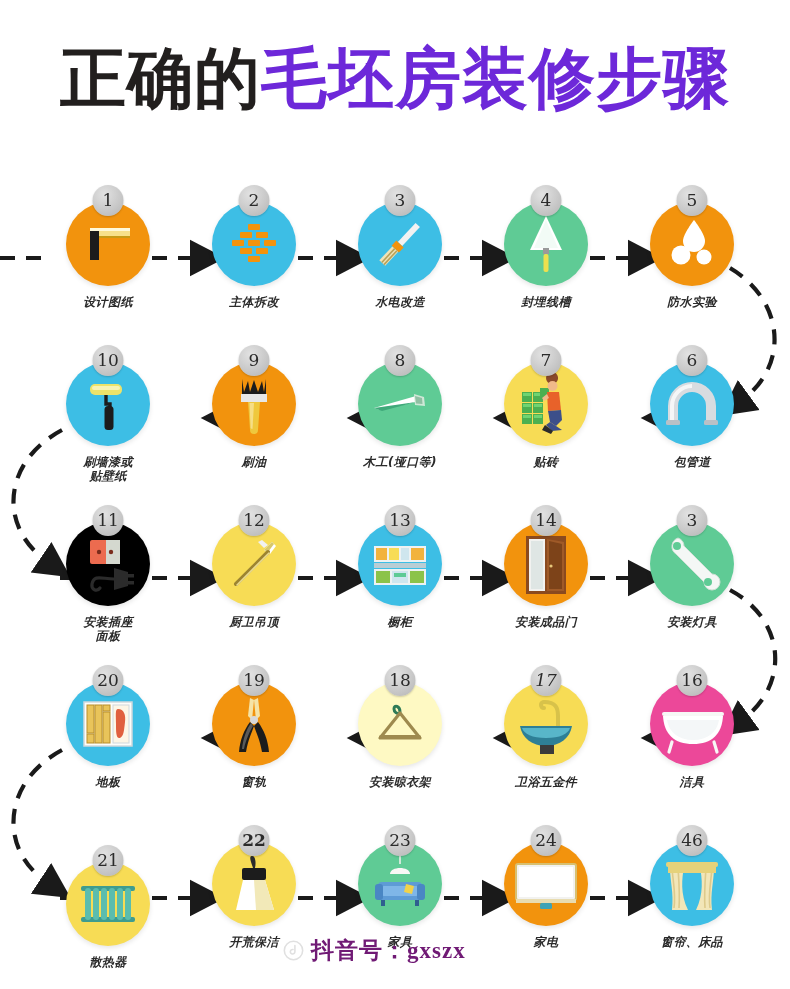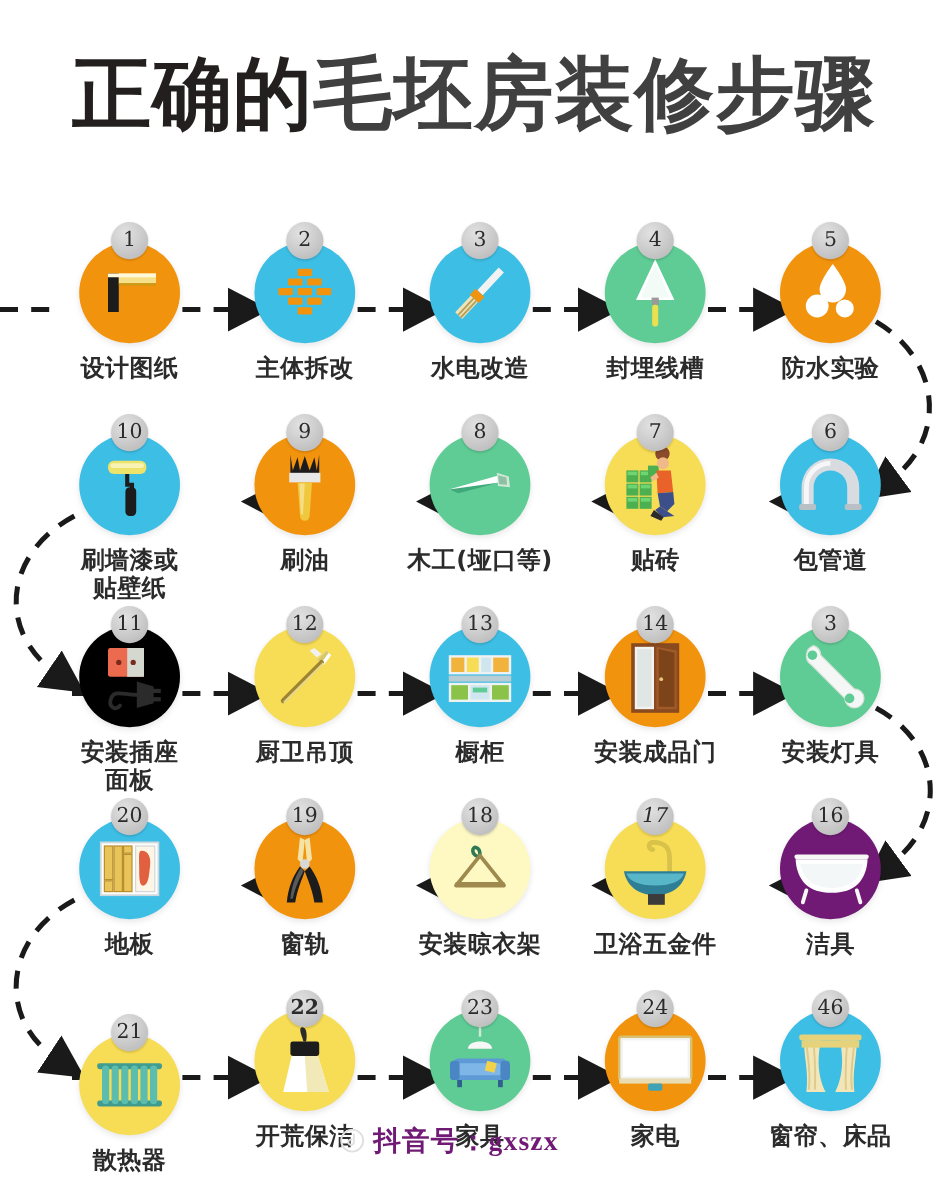--- a/index.html
+++ b/index.html
@@ -17,21 +17,21 @@
     position:absolute;left:0;top:34px;width:790px;
     text-align:center;
     white-space:nowrap;
   }
   .title-a,.title-b{
     font-family:"DejaVu Serif","Liberation Serif",serif;
     font-size:66px;font-weight:700;letter-spacing:1px;
     display:inline-block;vertical-align:middle;
   }
   .title-a{color:#221f1e;}
-  .title-b{color:#404040;}
+  .title-b{color:#6d28d9;}
 
   
   .flow{position:absolute;left:0;top:150px;width:790px;height:840px;}
   .svg-lines{position:absolute;left:0;top:0;width:790px;height:840px;}
 
   .node{
     position:absolute;width:150px;
     text-align:center;
   }
   .circle{
@@ -47,24 +47,25 @@
     color:#2b2b2b;
     font-family:"DejaVu Serif","Liberation Serif",serif;
     font-size:17px;line-height:31px;text-align:center;
     z-index:3;
     box-shadow:0 1px 2px rgba(0,0,0,.18);
   }
   .label{
     margin-top:9px;
     font-family:"DejaVu Sans","Liberation Sans",sans-serif;
     font-weight:700;
-    font-size:20px;
+    font-size:12px;
     color:#2b2b2b;
     line-height:1.18;
     letter-spacing:.4px;
+    font-style:italic;
   }
   .label .l2{display:block;}
 
   
   .watermark{
     position:absolute;left:283px;top:935px;
     display:flex;align-items:center;gap:7px;
     color:#701a75;
     font-family:Liberation Serif, serif;
     font-size:23px;font-weight:700;
@@ -429,21 +430,21 @@
           <path d="M40 20 C36 20 36 26 40 26" stroke="#d8c24a" stroke-width="4" fill="none" stroke-linecap="round"></path>
           <path d="M16 44 L68 44 C66 56 56 64 42 64 C28 64 18 56 16 44 Z" fill="#2e7f96"></path>
           <path d="M18 46 L66 46 C64 52 56 56 42 56 C28 56 20 52 18 46 Z" fill="#58b6c9"></path>
           <rect x="36" y="63" width="14" height="9" fill="#3b3b3b"></rect>
         </svg>
       </div>
       <div class="label"><span>卫浴五金件</span></div>
     </div>
 
     <div class="node" style="left:617px;top:532px;">
-      <div class="circle" style="background:#701a75;">
+      <div class="circle" style="background:#ec4899;">
         <div class="badge">16</div>
         <svg class="icon-svg" viewBox="0 0 84 84">
           <rect x="12" y="30" width="62" height="4" rx="2" fill="#f7f7f5"></rect>
           <path d="M13 34 L73 34 C72 52 62 62 43 62 C24 62 14 52 13 34 Z" fill="#ffffff"></path>
           <path d="M17 38 L69 38 C67 50 58 58 43 58 C28 58 19 50 17 38 Z" fill="#f4f7f8"></path>
           <path d="M22 60 L19 70" stroke="#f7f7f5" stroke-width="3.2" stroke-linecap="round"></path>
           <path d="M64 60 L67 70" stroke="#f7f7f5" stroke-width="3.2" stroke-linecap="round"></path>
         </svg>
       </div>
       <div class="label"><span>洁具</span></div>

